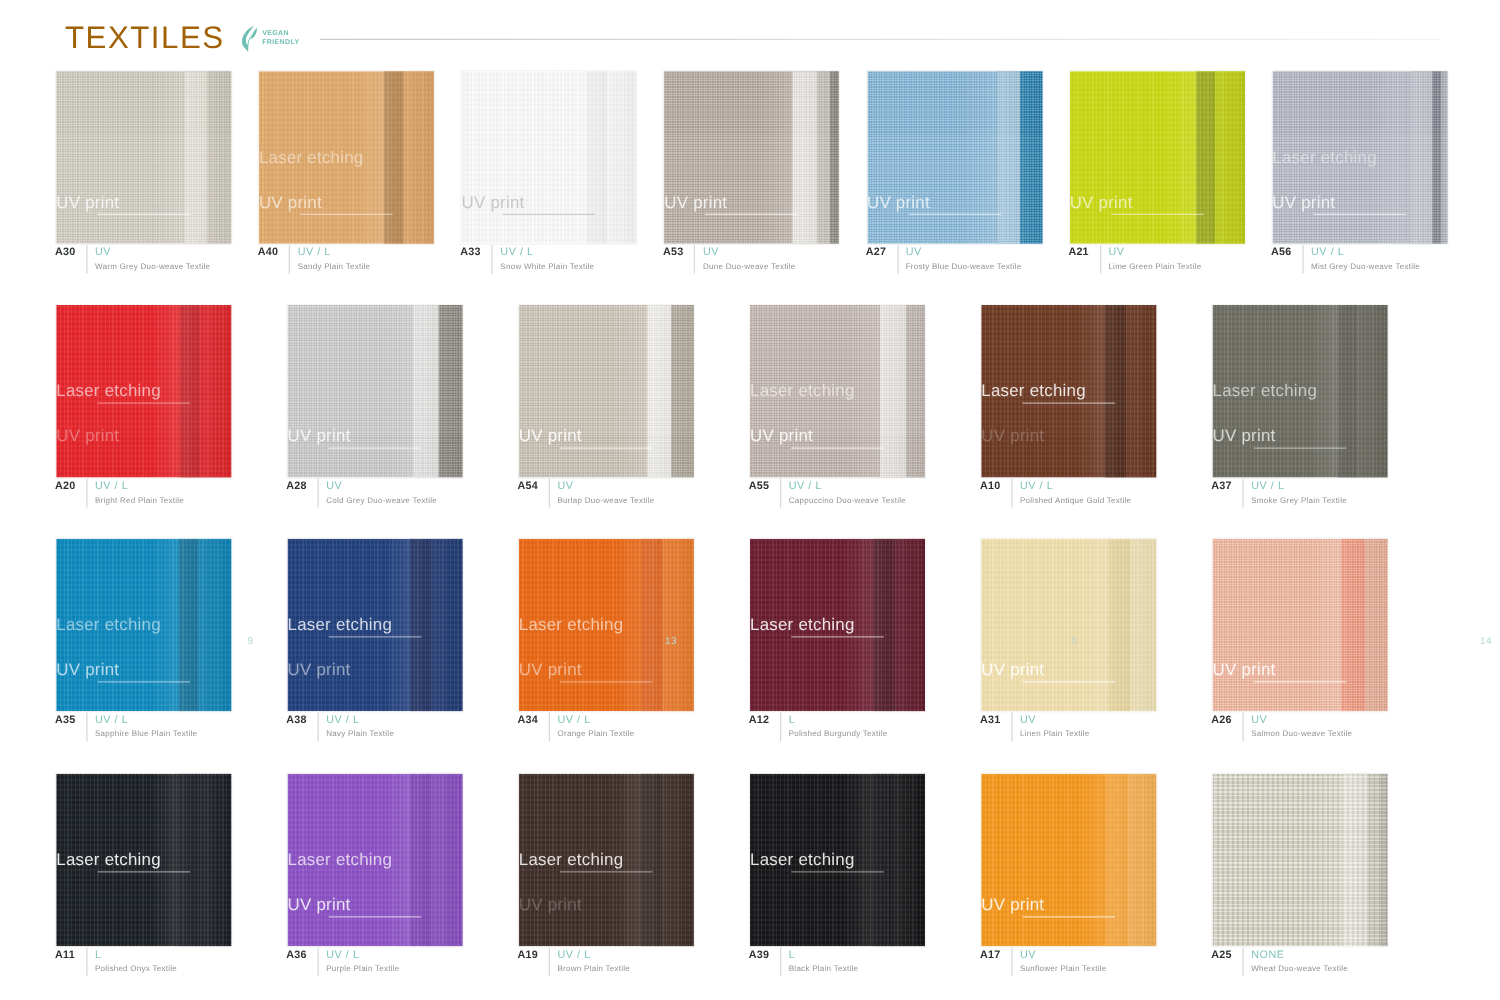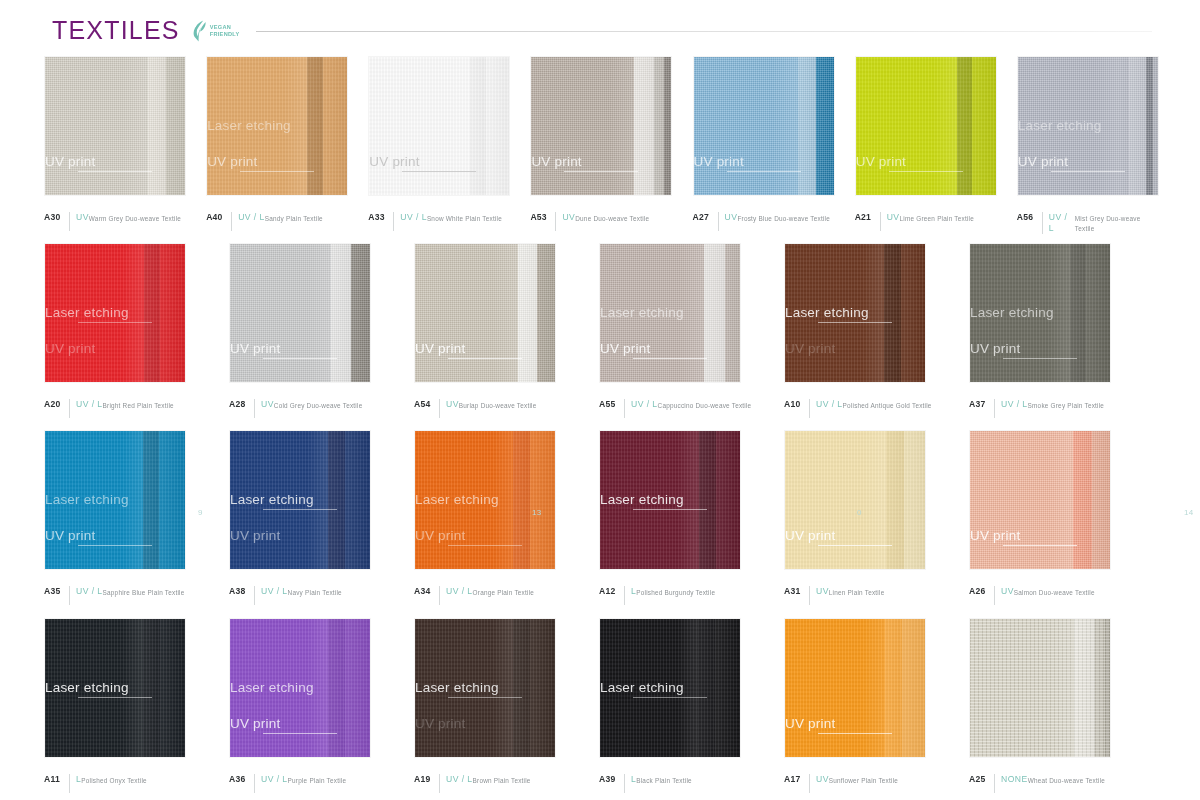--- a/index.html
+++ b/index.html
@@ -12,21 +12,21 @@
   .page { position: relative; width: 1200px; height: 800px; }
 
   
   .header {
     position: absolute; left: 52px; top: 16px;
     display: flex; align-items: center; gap: 10px;
     width: 1100px;
   }
   .title {
     font-size: 25px; font-weight: 300; letter-spacing: 1.2px;
-    color: #701a75; font-family: "Liberation Sans", sans-serif;
+    color: #a16207; font-family: "Liberation Sans", sans-serif;
     white-space: nowrap;
   }
   .vegan-badge { display: flex; align-items: center; gap: 3px; }
   .leaf-icon { width: 17px; height: 22px; display: block; }
   .vegan-text {
     font-size: 5.6px; line-height: 6.6px; font-weight: 700;
     color: #6fc0b3; letter-spacing: .3px; white-space: pre-line;
   }
   .header-rule {
     flex: 1 1 auto; height: 1px;
@@ -88,31 +88,31 @@
     text-align: left; font-size: 13.5px; font-weight: 400;
     letter-spacing: .2px; white-space: nowrap;
   }
   .overlay.laser { top: 61px; }
   .overlay.uv    { top: 97px; }
   .overlay .rule {
     display: block; height: 1px; margin: 2px auto 0; width: 74px;
   }
 
   
-  .caption { margin-top: 16px; display: flex; flex-direction: column; }
+  .caption { margin-top: 0; display: flex; flex-direction: column; }
   .cap-top { display: flex; align-items: baseline; }
   .code {
     font-size: 8.6px; font-weight: 700; color: #2f3234;
     letter-spacing: .2px; min-width: 19px;
   }
   .divider {
     width: 1px; align-self: stretch; background: #d6d9da;
     margin: 0 6px; min-height: 19px;
   }
-  .capcol { display: flex; flex-direction: row; }
+  .capcol { display: flex; flex-direction: column; }
   .finish {
     font-size: 8.6px; color: #7fc3b9; letter-spacing: .45px;
     line-height: 11px;
   }
   .matname {
     font-size: 6.4px; color: #8d9295; letter-spacing: .22px;
     line-height: 10px; margin-top: 2px;
   }
 
   

